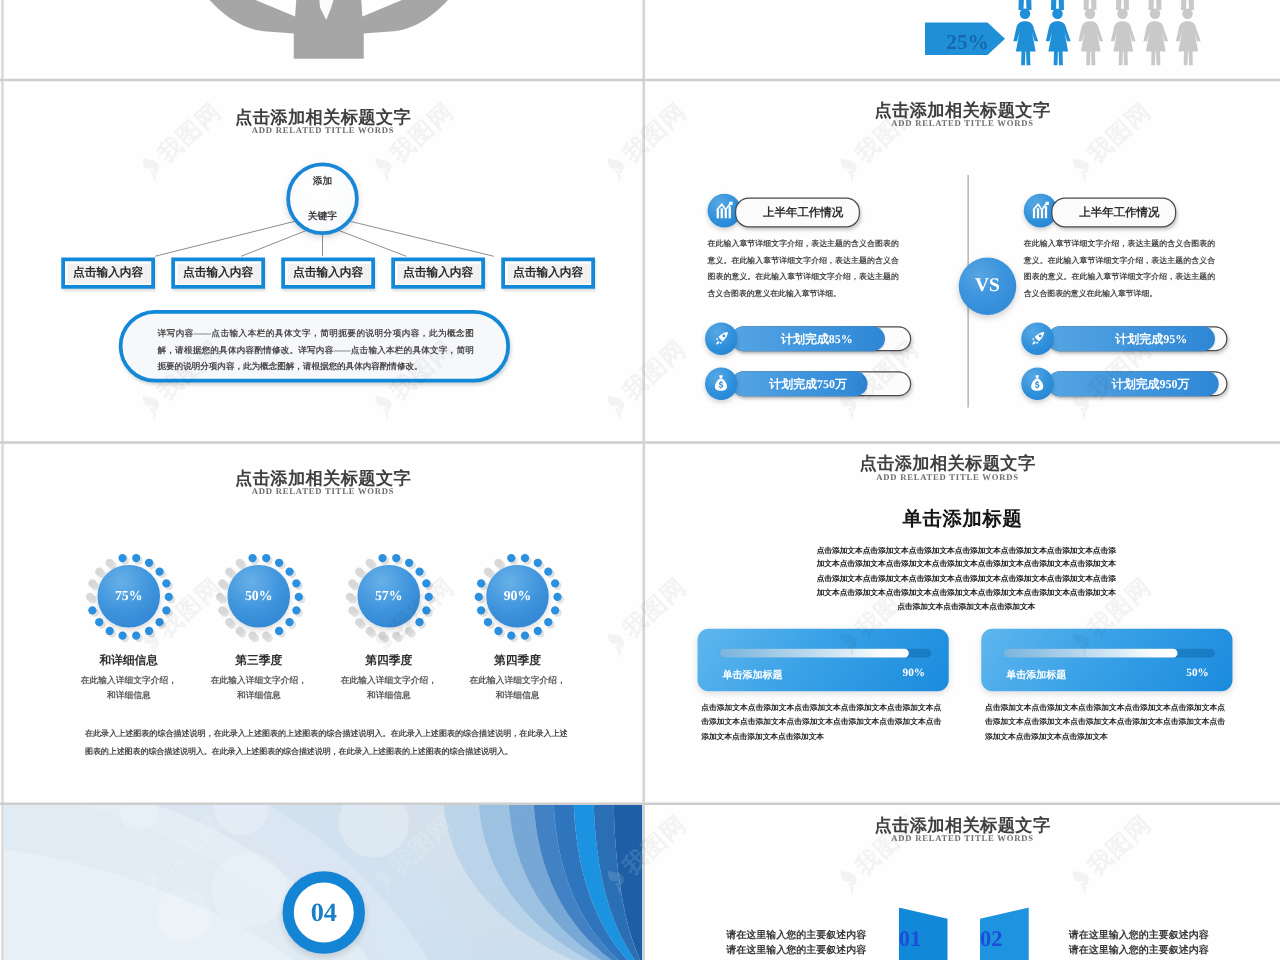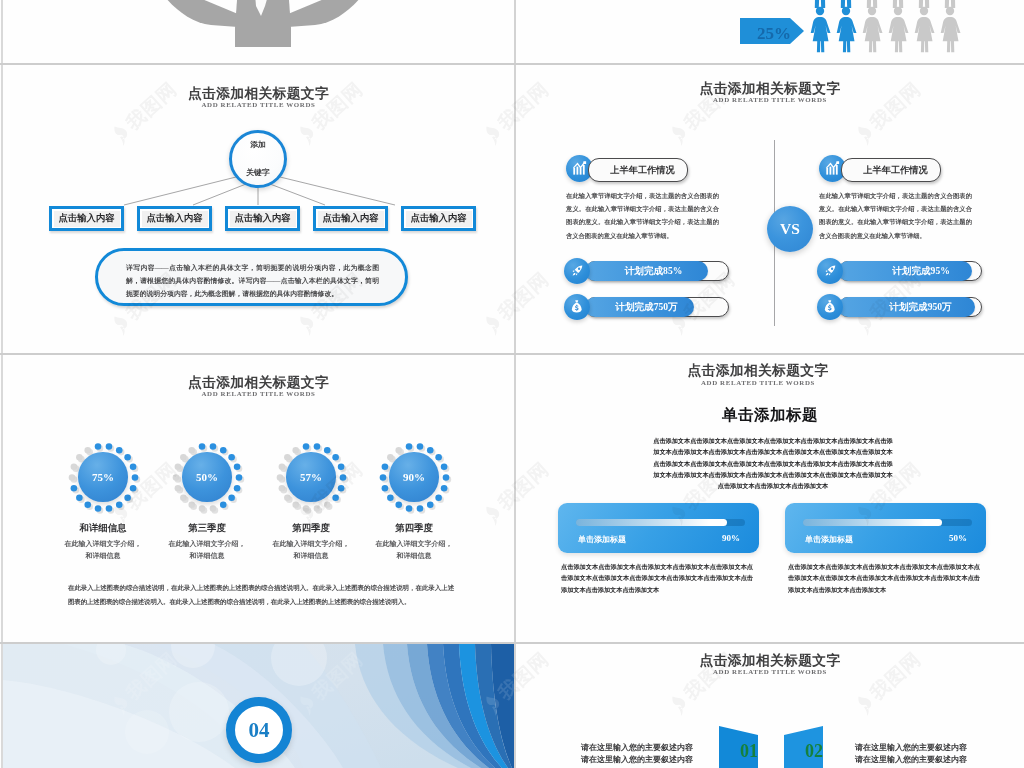--- a/index.html
+++ b/index.html
@@ -76,21 +76,21 @@
   .card .cpct{position:absolute;color:#fff;font-weight:bold;}
   .blk{position:absolute;color:#2b2b2d;font-weight:bold;line-height:1.65;}
 
   
   .coverbg{position:absolute;inset:0;background:linear-gradient(160deg,#dde7ef 0%,#dae5ee 45%,#d6e3ef 100%);}
   .num-ring{position:absolute;border-radius:50%;background:#fff;border:9px solid #1484d4;
     box-shadow:0 3px 6px rgba(0,0,0,.14);
     display:flex;align-items:center;justify-content:center;color:#1a7fc6;font-weight:bold;}
 
   
-  .tag{position:absolute;color:#15803d;font-weight:bold;display:flex;align-items:center;justify-content:flex-end;}
+  .tag{position:absolute;color:#1d4ed8;font-weight:bold;display:flex;align-items:center;justify-content:flex-start;}
   .sidetext{position:absolute;color:#3a3a3c;font-weight:bold;line-height:1.55;}
 
   .wm{position:absolute;inset:0;pointer-events:none;mix-blend-mode:multiply;}
   .wm-light{position:absolute;inset:0;pointer-events:none;mix-blend-mode:screen;overflow:hidden;}
 </style>
 </head>
 <body>
 
 <div class="page">
 

